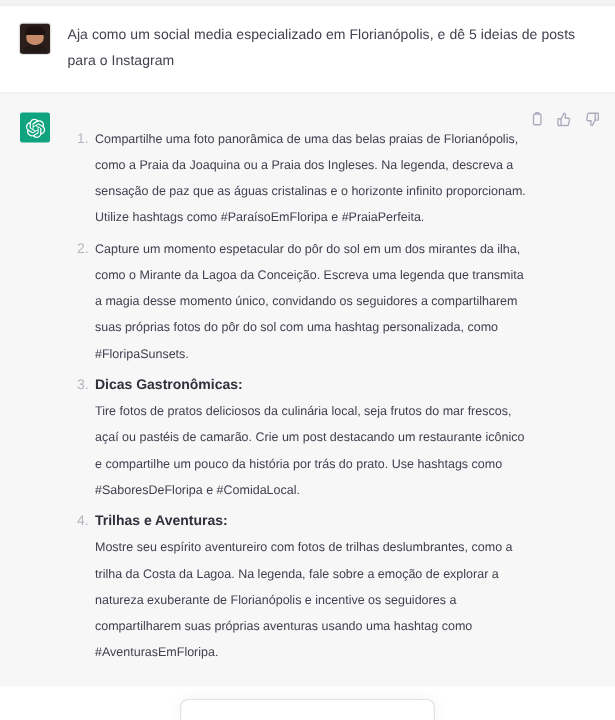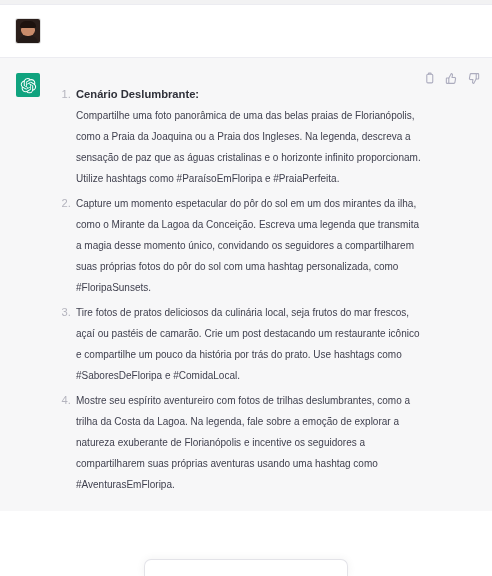--- a/index.html
+++ b/index.html
@@ -193,43 +193,47 @@
 <div class="app">
 
   <div class="top-strip"></div>
 
   <div class="msg msg-user">
     <div class="avatar avatar-user">
       <div class="body"></div>
       <div class="face"></div>
       <div class="hair"></div>
     </div>
+    <div class="body-col">
+      <p class="txt">Aja como um social media especializado em Florianópolis, e dê 5 ideias de posts para o Instagram</p>
+    </div>
   </div>
 
   <div class="msg msg-assistant">
     <div class="avatar avatar-assistant">
       <svg width="17" height="17" viewBox="0 0 24 24" aria-hidden="true">
         <path fill="#ffffff" d="M21.3 10.2a5.4 5.4 0 0 0-.47-4.45 5.5 5.5 0 0 0-5.9-2.62A5.45 5.45 0 0 0 10.8 1.3a5.5 5.5 0 0 0-5.24 3.8 5.44 5.44 0 0 0-3.63 2.63 5.5 5.5 0 0 0 .68 6.43 5.43 5.43 0 0 0 .46 4.46 5.5 5.5 0 0 0 5.91 2.62 5.43 5.43 0 0 0 4.1 1.82 5.5 5.5 0 0 0 5.24-3.8 5.45 5.45 0 0 0 3.63-2.64 5.5 5.5 0 0 0-.67-6.42Zm-8.2 11.46a4.08 4.08 0 0 1-2.62-.94l.13-.07 4.35-2.5a.71.71 0 0 0 .36-.62v-6.12l1.84 1.06a.07.07 0 0 1 .04.05v5.07a4.1 4.1 0 0 1-4.1 4.07Zm-8.78-3.75a4.06 4.06 0 0 1-.49-2.73l.13.08 4.35 2.5a.71.71 0 0 0 .71 0l5.31-3.06v2.12a.07.07 0 0 1-.03.06l-4.4 2.53a4.1 4.1 0 0 1-5.58-1.5ZM3.17 8.55a4.08 4.08 0 0 1 2.13-1.79v5.16a.68.68 0 0 0 .35.6l5.29 3.05-1.84 1.06a.07.07 0 0 1-.06 0l-4.4-2.53a4.1 4.1 0 0 1-1.47-5.55Zm15.1 3.5-5.3-3.07 1.83-1.06a.07.07 0 0 1 .07 0l4.39 2.54a4.08 4.08 0 0 1-.63 7.36v-5.16a.7.7 0 0 0-.36-.6Zm1.83-2.76-.13-.08-4.34-2.52a.71.71 0 0 0-.72 0L9.6 9.76V7.63a.07.07 0 0 1 .03-.06l4.4-2.53a4.09 4.09 0 0 1 6.07 4.24ZM8.6 13.06 6.76 12a.07.07 0 0 1-.04-.05V6.87a4.09 4.09 0 0 1 6.7-3.14l-.13.07L8.94 6.3a.71.71 0 0 0-.36.61l-.01 6.13Zm1-2.15 2.36-1.36 2.37 1.36v2.73l-2.36 1.36-2.37-1.36v-2.73Z"></path>
       </svg>
     </div>
 
     <div class="body-col">
 
       <ol class="ideas">
         <li>
-          <span class="idea-title">Cenário Deslumbrante:</span>
           <span class="idea-body">Compartilhe uma foto panorâmica de uma das belas praias de Florianópolis, como a Praia da Joaquina ou a Praia dos Ingleses. Na legenda, descreva a sensação de paz que as águas cristalinas e o horizonte infinito proporcionam. Utilize hashtags como #ParaísoEmFloripa e #PraiaPerfeita.</span>
         </li>
         <li>
           <span class="idea-body">Capture um momento espetacular do pôr do sol em um dos mirantes da ilha, como o Mirante da Lagoa da Conceição. Escreva uma legenda que transmita a magia desse momento único, convidando os seguidores a compartilharem suas próprias fotos do pôr do sol com uma hashtag personalizada, como #FloripaSunsets.</span>
         </li>
         <li>
+          <span class="idea-title">Dicas Gastronômicas:</span>
           <span class="idea-body">Tire fotos de pratos deliciosos da culinária local, seja frutos do mar frescos, açaí ou pastéis de camarão. Crie um post destacando um restaurante icônico e compartilhe um pouco da história por trás do prato. Use hashtags como #SaboresDeFloripa e #ComidaLocal.</span>
         </li>
         <li>
+          <span class="idea-title">Trilhas e Aventuras:</span>
           <span class="idea-body">Mostre seu espírito aventureiro com fotos de trilhas deslumbrantes, como a trilha da Costa da Lagoa. Na legenda, fale sobre a emoção de explorar a natureza exuberante de Florianópolis e incentive os seguidores a compartilharem suas próprias aventuras usando uma hashtag como #AventurasEmFloripa.</span>
         </li>
 
       </ol>
 
     </div>
 
     <div class="actions">
       <button class="act-btn" title="Copiar">
         <svg width="13" height="13" viewBox="0 0 24 24" fill="none" stroke="currentColor" stroke-width="2" stroke-linecap="round" stroke-linejoin="round">

